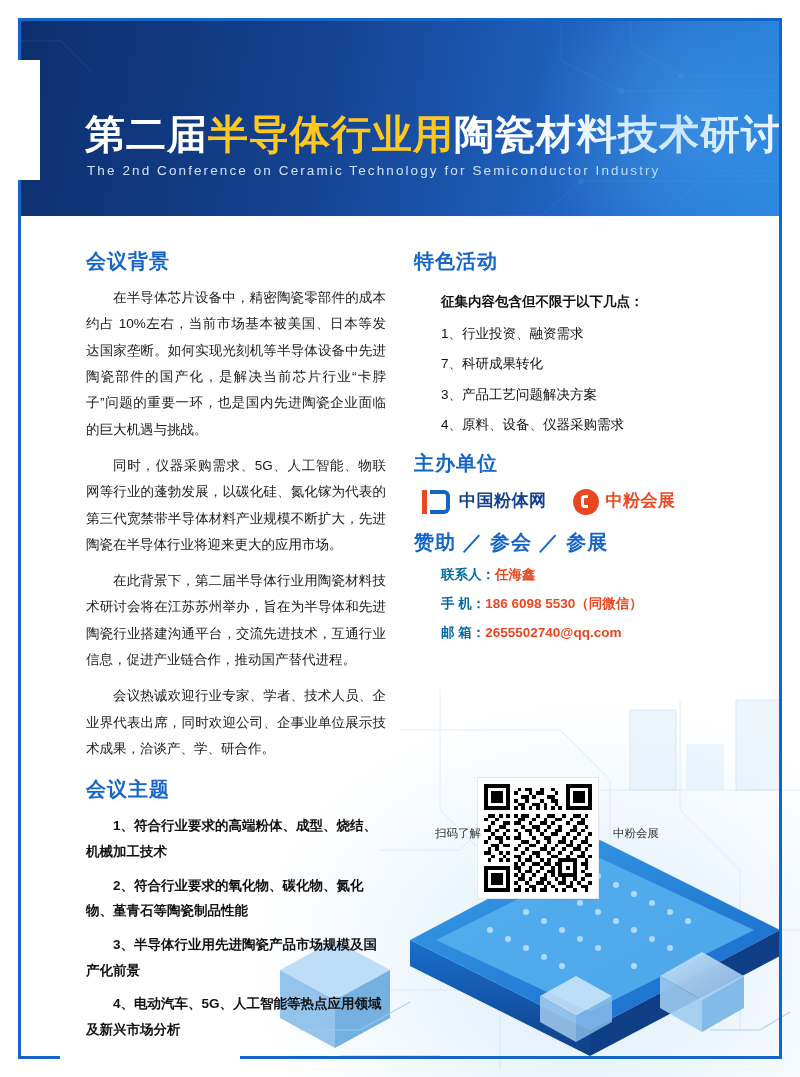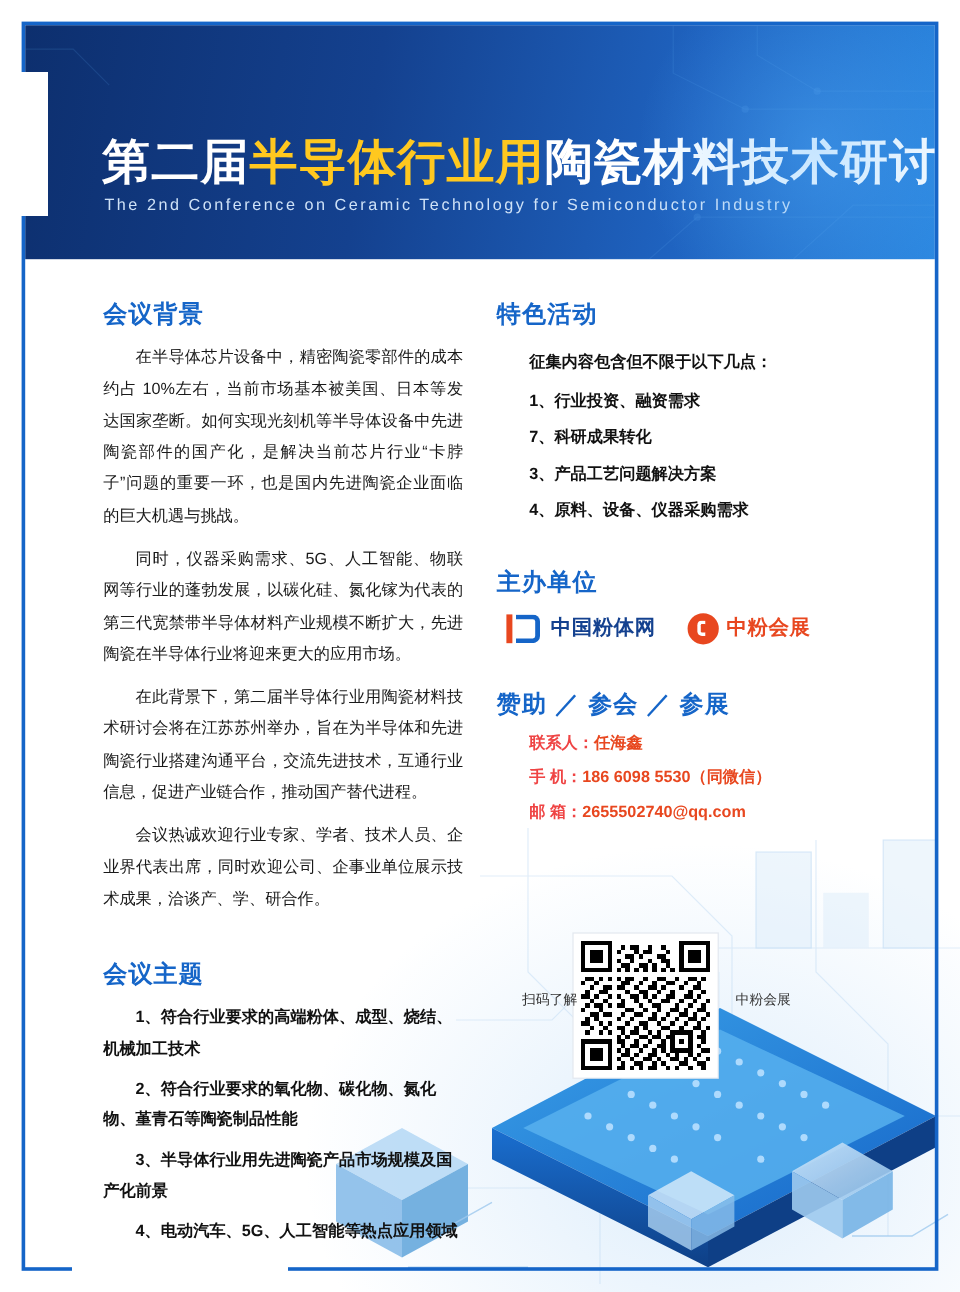--- a/index.html
+++ b/index.html
@@ -165,21 +165,21 @@
     width: 310px;
   }
   .sec-title {
     color: #1565c8;
     font-size: 20px;
     font-weight: bold;
     letter-spacing: 1px;
     margin: 0 0 10px 0;
   }
   .sec-title.sp {
-    margin-top: 36px;
+    margin-top: 14px;
   }
   p.para {
     margin: 0 0 10px 0;
     font-size: 13.5px;
     line-height: 1.95;
     color: #1a1a1a;
     text-align: justify;
     text-indent: 27px;
   }
   p.item {
@@ -197,21 +197,21 @@
     margin: 14px 0 8px 0;
     font-size: 13.5px;
     font-weight: bold;
     color: #111;
     text-indent: 27px;
     line-height: 1.9;
   }
   .collect-item {
     margin: 0 0 9px 0;
     font-size: 13.5px;
-    font-weight: bold;
+    font-weight: normal;
     color: #111;
     text-indent: 27px;
     line-height: 1.6;
   }
 
   
   .logos {
     display: flex;
     align-items: center;
     gap: 26px;
@@ -279,21 +279,21 @@
 
   
   .contact-line {
     margin: 0 0 11px 0;
     font-size: 13.5px;
     color: #e8471f;
     font-weight: bold;
     padding-left: 27px;
   }
   .contact-line .k {
-    color: #ef4444;
+    color: #0369a1;
   }
 
   
   .qr-wrap {
     position: absolute;
     left: 478px;
     top: 778px;
     width: 120px;
     height: 120px;
     background: #ffffff;

